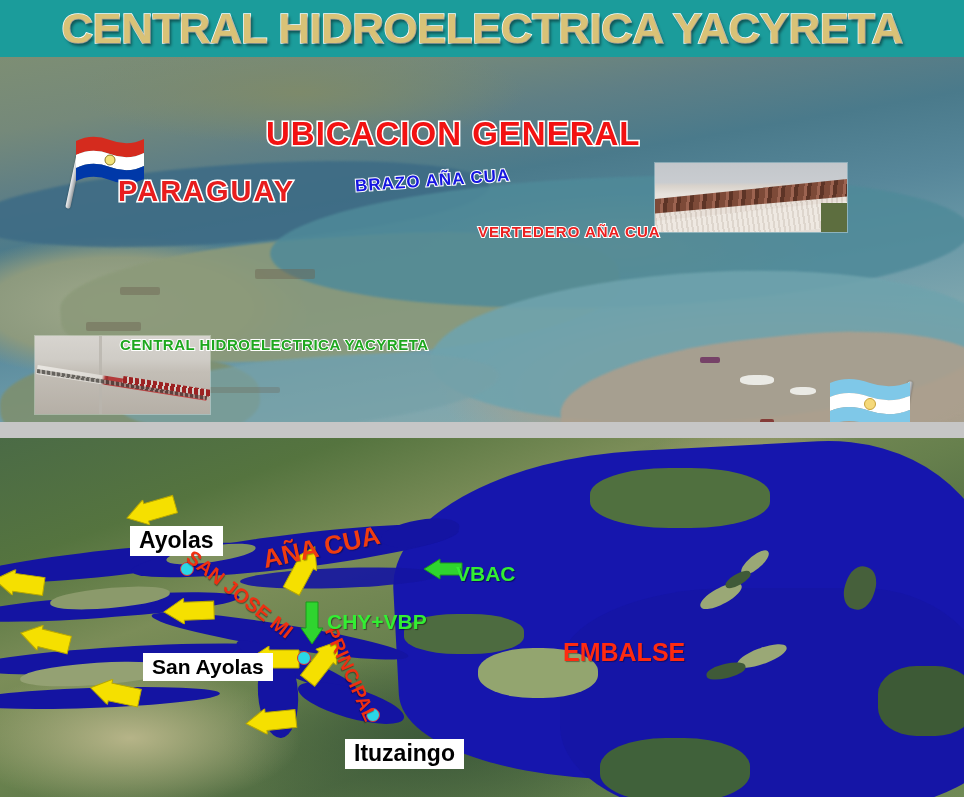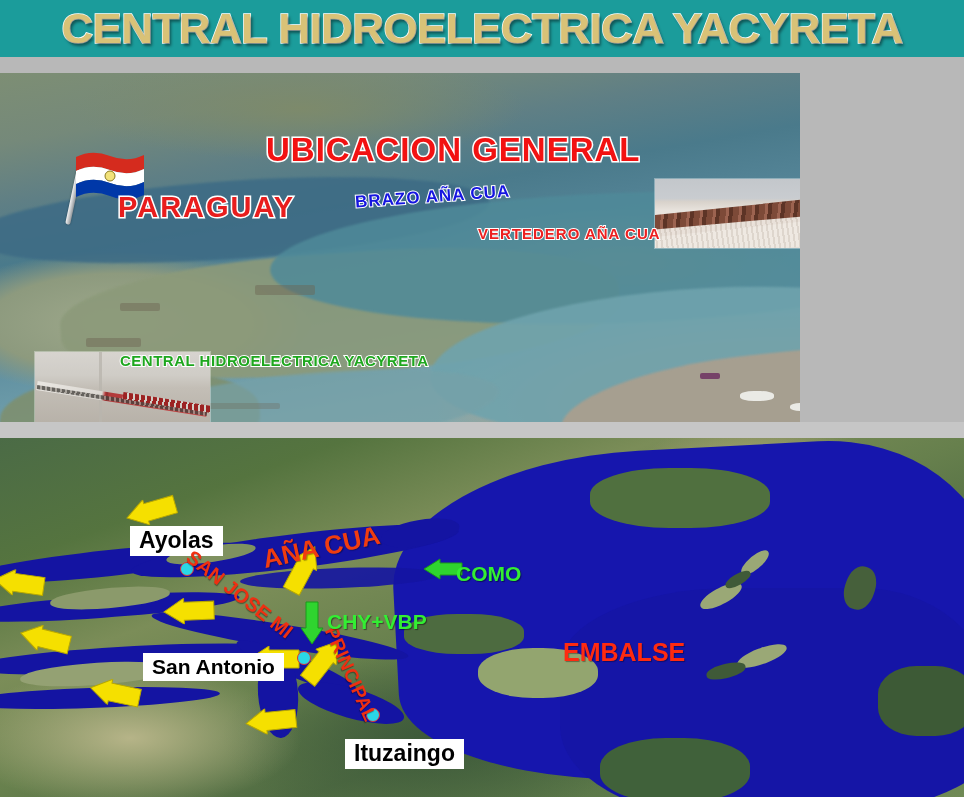--- a/index.html
+++ b/index.html
@@ -15,21 +15,21 @@
     font-size:43px;font-weight:bold;letter-spacing:-0.5px;
     color:#d9c277;
     -webkit-text-stroke:1.5px #ffffff;
     paint-order:stroke fill;
     text-shadow:2px 3px 3px rgba(0,0,0,.45);
     white-space:nowrap;
     transform:scaleX(1.02);
   }
 
   
-  .panel-top{position:absolute;left:0;top:57px;width:800px;height:365px;overflow:hidden;margin-top:16px;}
+  .panel-top{position:absolute;left:0;top:57px;width:964px;height:365px;overflow:hidden;}
   .sat-top{
     position:absolute;inset:0;
     background:
       radial-gradient(ellipse 240px 90px at 120px 250px, #9fa98c 0%, #8d9a7e 55%, rgba(141,154,126,0) 80%),
       radial-gradient(ellipse 300px 70px at 300px 35px, #7d8a6b 0%, rgba(125,138,107,0) 75%),
       radial-gradient(ellipse 420px 120px at 780px 330px, #b9ae9b 0%, #a99e8c 50%, rgba(169,158,140,0) 82%),
       radial-gradient(ellipse 260px 70px at 620px 190px, #8e9c84 0%, rgba(142,156,132,0) 78%),
       linear-gradient(170deg,#7d8e74 0%, #75897a 14%, #5f7f85 26%, #4a7a8b 38%, #57879a 52%, #6b9aa8 66%, #7ea6ae 78%, #93ada6 100%);
   }
   .riverband{position:absolute;border-radius:50%;filter:blur(1.2px);}
@@ -42,21 +42,21 @@
   .land-c{left:0px;top:300px;width:260px;height:90px;background:#7f8f6c;opacity:.85;transform:rotate(-3deg);border-radius:45%;}
   .speck{position:absolute;background:#6d6352;opacity:.45;border-radius:2px;}
 
   .label{position:absolute;white-space:nowrap;font-weight:bold;font-family:"Liberation Sans",sans-serif;}
   .outl{ -webkit-text-stroke:3px #ffffff; paint-order:stroke fill;}
   .outl-thin{ -webkit-text-stroke:2px #ffffff; paint-order:stroke fill;}
 
   .lbl-ubicacion{left:266px;top:58px;font-size:33px;color:#f21212;letter-spacing:1px;}
   .lbl-paraguay{left:88px;top:118px;font-size:29px;color:#e81d1d;letter-spacing:2px;padding-left:30px;}
   .lbl-brazo{left:355px;top:114px;font-size:17px;color:#1515e0;letter-spacing:1px;transform:rotate(-4deg);}
-  .lbl-vertedero{left:478px;top:152px;font-size:15px;color:#ec2020;letter-spacing:1px;}
+  .lbl-vertedero{left:478px;top:166px;font-size:15px;color:#ec2020;letter-spacing:1px;}
   .lbl-central{left:120px;top:279px;font-size:15px;color:#1ea71e;letter-spacing:.5px;}
 
   
   .inset{position:absolute;overflow:hidden;box-shadow:0 0 0 1px rgba(255,255,255,.35);}
   .inset-spillway{left:655px;top:106px;width:192px;height:69px;
      background:linear-gradient(180deg,#c3c7cb 0%,#c9ccd0 28%,#d8d2cb 33%,#e7e2dc 45%,#efe9e3 75%,#e3ddd6 100%);}
   .spill-piers{position:absolute;left:0;top:26px;width:192px;height:22px;
      background:repeating-linear-gradient(96deg,#7d4a38 0 6px,#9c6350 6px 9px,#5d3426 9px 13px);
      transform:skewY(-6deg);}
   .spill-foam{position:absolute;left:0;top:42px;width:192px;height:30px;
@@ -290,24 +290,24 @@
       <svg width="24" height="46" viewBox="0 0 24 46">
           <path d="M6 2 L18 2 L18 28 L23 28 L12 44 L1 28 L6 28 Z" fill="#2fd42f" stroke="#1a9a1a" stroke-width="1"></path>
         </svg>
     </div>
 
     <div class="dot" style="left:180px;top:124px;"></div>
     <div class="dot" style="left:297px;top:652px;top:213px;"></div>
     <div class="dot" style="left:366px;top:270px;"></div>
 
     <div class="box-label lbl-ayolas">Ayolas</div>
-    <div class="box-label lbl-sanantonio">San Antonio</div>
+    <div class="box-label lbl-sanantonio">San Ayolas</div>
     <div class="box-label lbl-ituzaingo">Ituzaingo</div>
 
     <div class="map-label lbl-anacua2">AÑA CUA</div>
     <div class="map-label lbl-sanjose">SAN JOSE MI</div>
     <div class="map-label lbl-principal">PRINCIPAL</div>
     <div class="map-label lbl-embalse">EMBALSE</div>
-    <div class="map-label lbl-vbac">COMO</div>
+    <div class="map-label lbl-vbac">VBAC</div>
     <div class="map-label lbl-chyvbp">CHY+VBP</div>
   </div>
 
 </div>
 
 </body></html>

